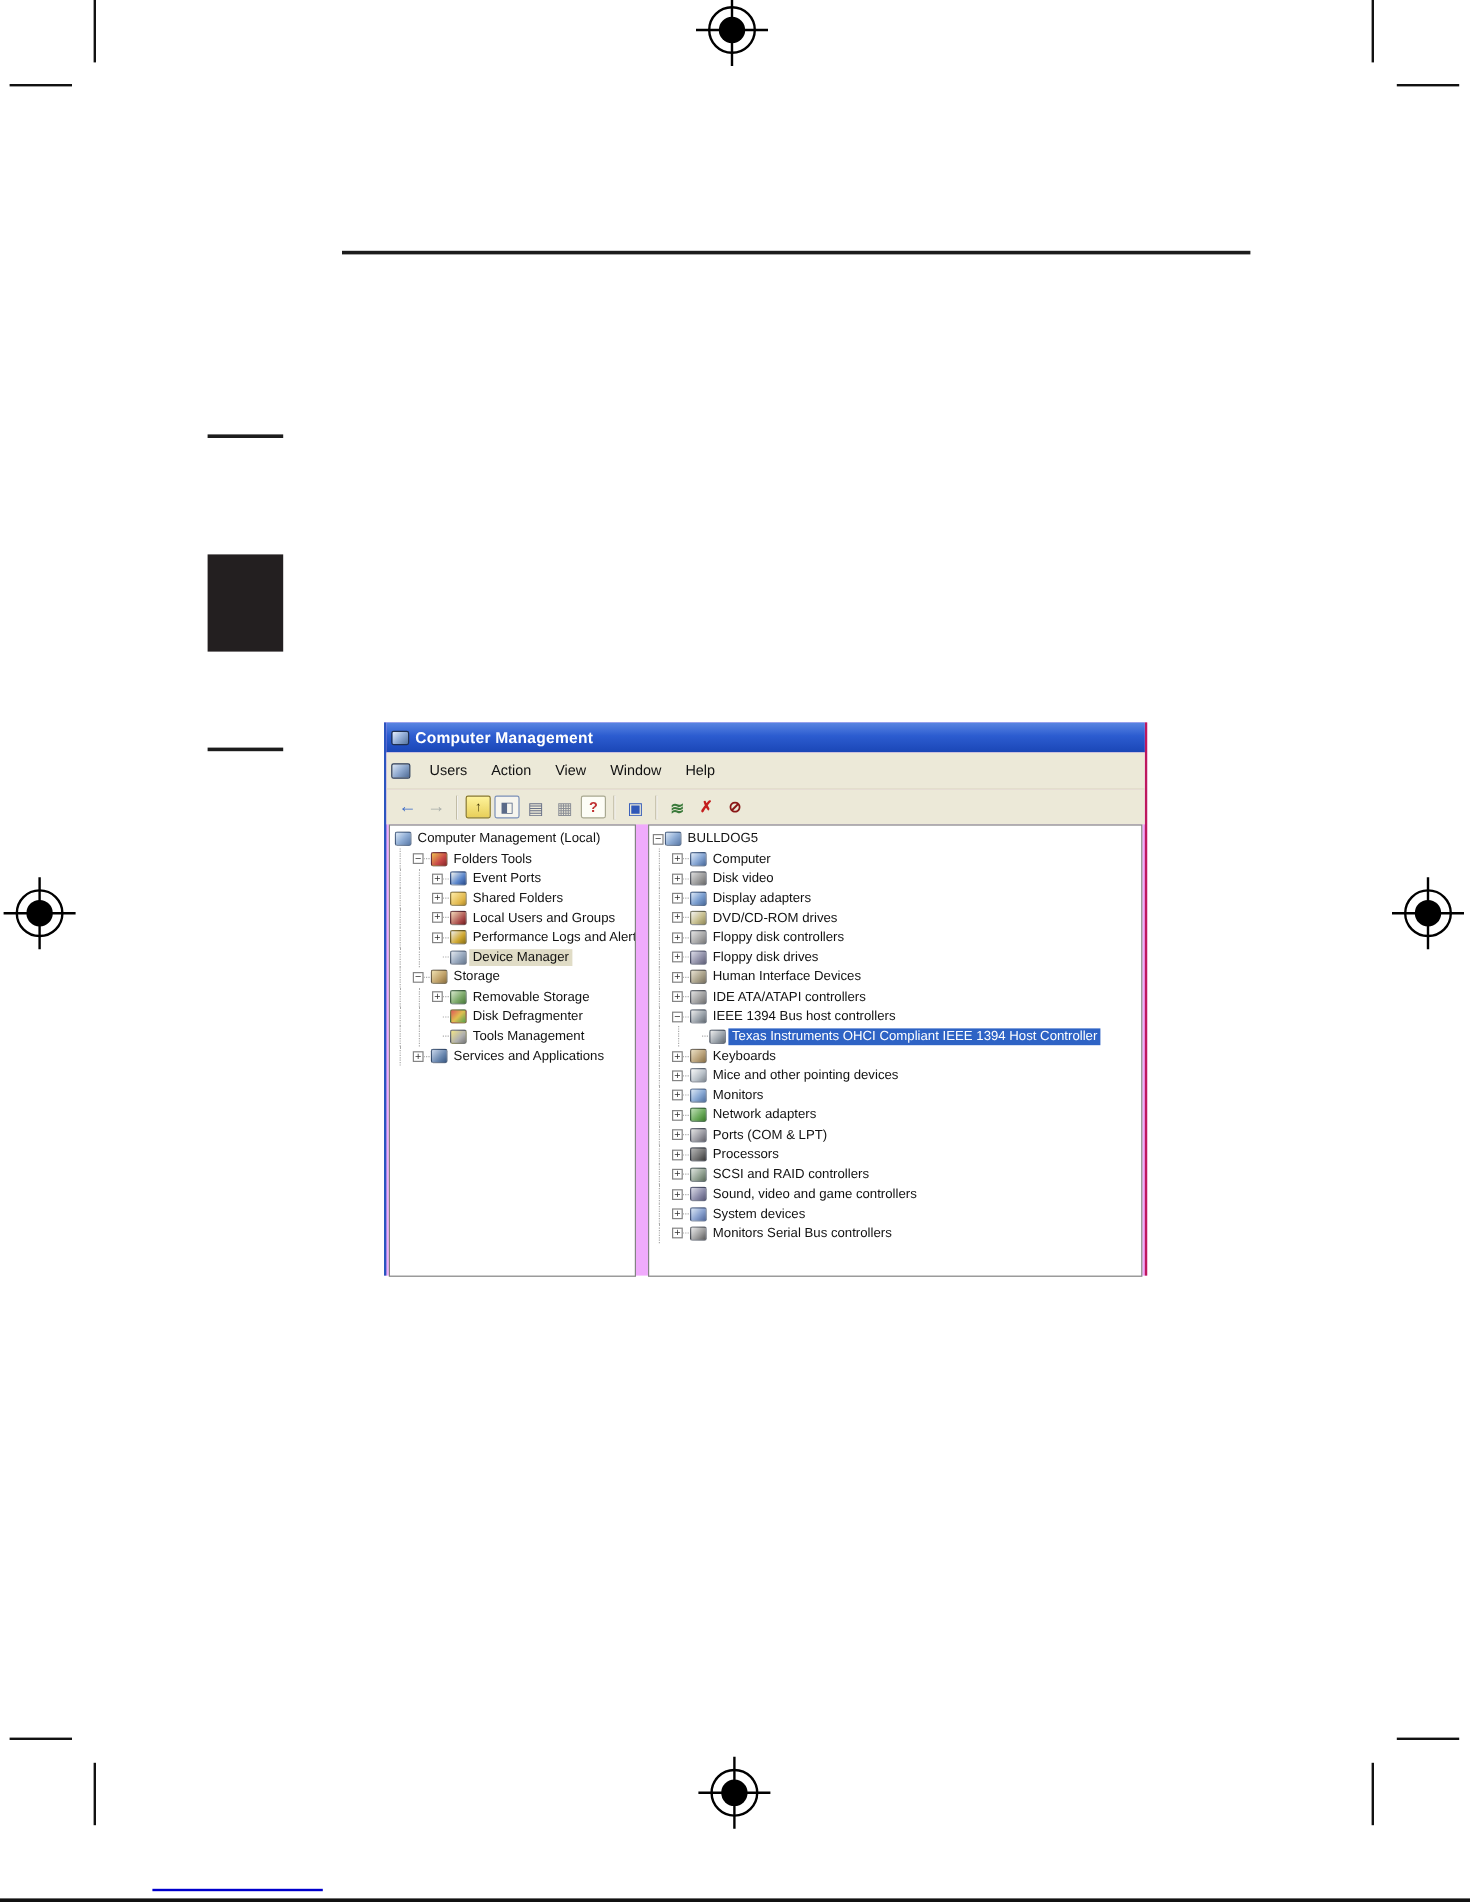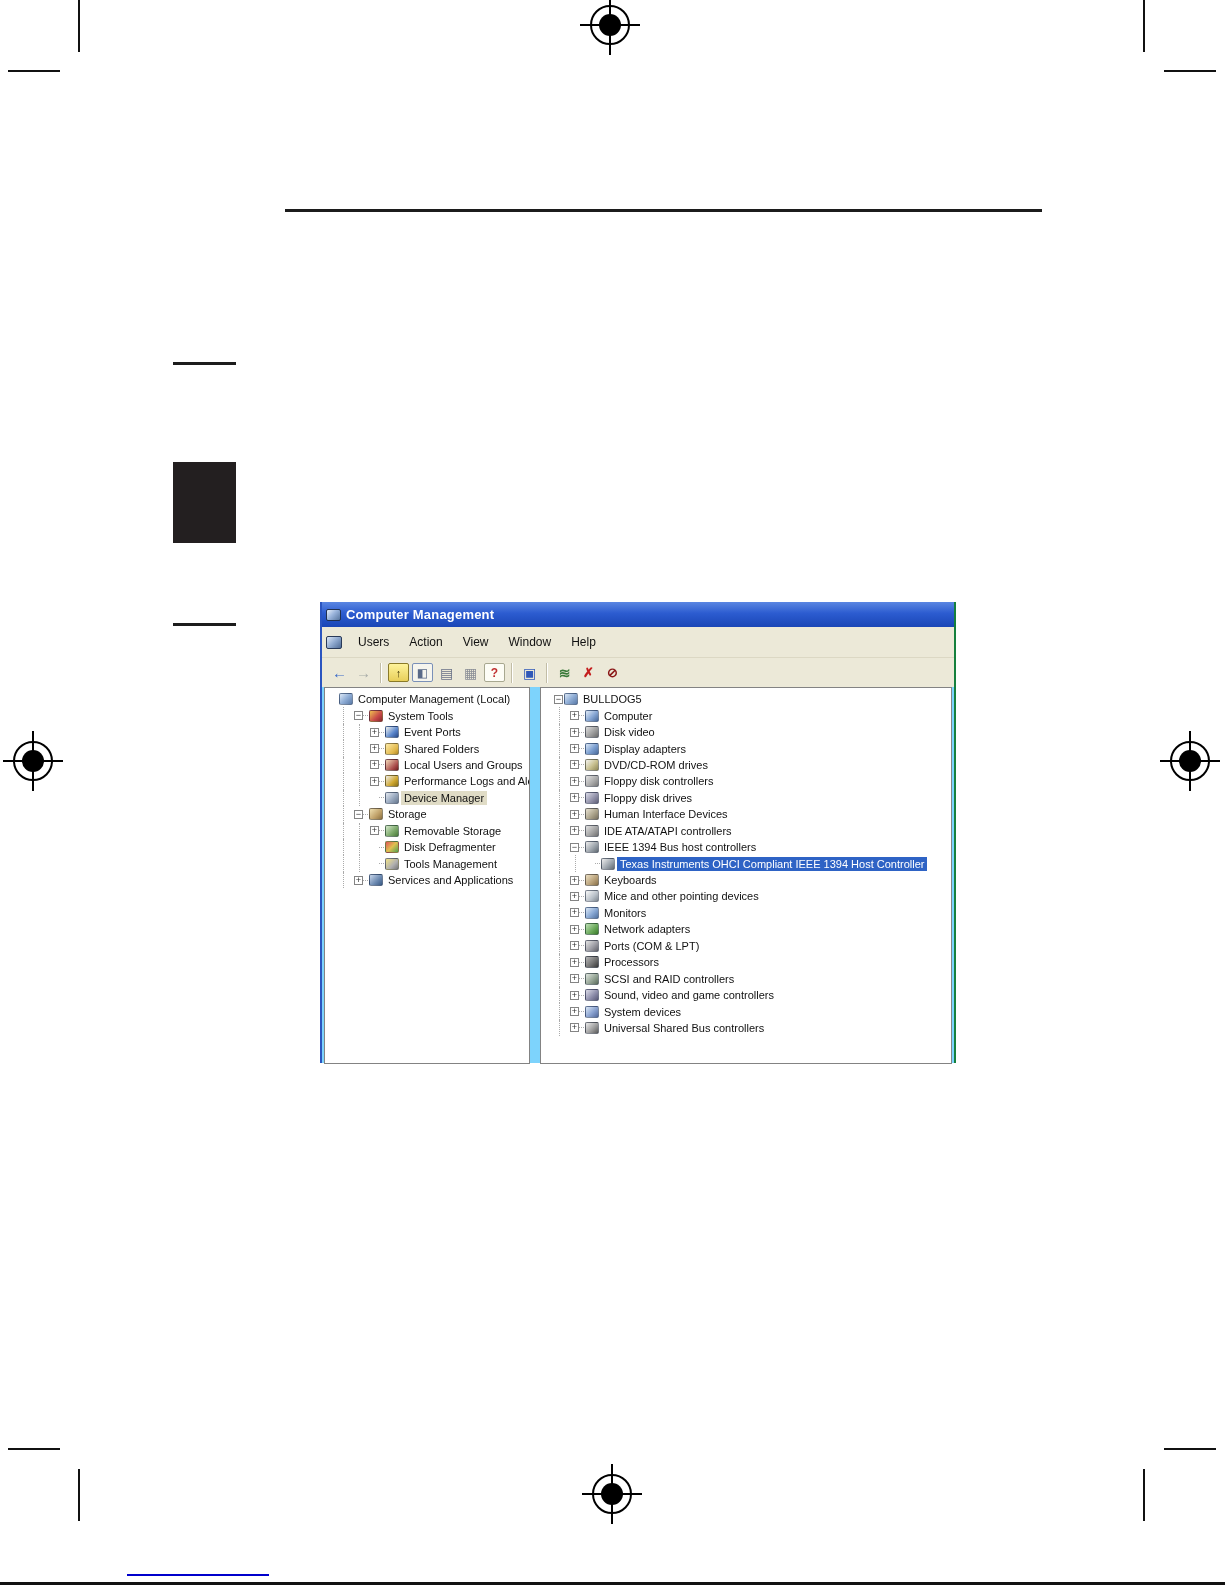--- a/index.html
+++ b/index.html
@@ -9,21 +9,21 @@
   .regmark{position:absolute;}
   .rule-top{position:absolute;left:285px;top:209px;width:757px;height:3px;background:#1c1c1c;}
   .lrule1{position:absolute;left:173px;top:362px;width:63px;height:3px;background:#1c1c1c;}
   .blacktab{position:absolute;left:173px;top:462px;width:63px;height:81px;background:#231f20;}
   .lrule2{position:absolute;left:173px;top:623px;width:63px;height:3px;background:#1c1c1c;}
   .footer-blue{position:absolute;left:127px;top:1574px;width:142px;height:2px;background:#0000cc;}
   .bottom-line{position:absolute;left:0;top:1582px;width:1225px;height:3px;background:#111;}
 
   
   .xpwin{position:absolute;left:320px;top:602px;width:636px;height:461px;box-sizing:border-box;
-         background:#7dd3fc;border-left:2px solid #2b55c0;border-right:2px solid #15803d;}
+         background:#f0abfc;border-left:2px solid #2b55c0;border-right:2px solid #be185d;}
   .titlebar{height:25px;display:flex;align-items:center;padding-left:4px;
             background:linear-gradient(180deg,#5a86e2 0%,#2c5cd0 45%,#1a46b6 100%);}
   .win-ico{width:15px;height:12px;border-radius:2px;flex:none;margin-right:5px;
            background:linear-gradient(135deg,#e8f0fa 0%,#9ab4dc 45%,#56749e 100%);
            border:1px solid #203050;box-sizing:border-box;}
   .title-text{color:#fff;font-weight:bold;font-size:13px;letter-spacing:.2px;}
   .menubar{height:30px;display:flex;align-items:center;padding-left:4px;
            background:#ece9d8;border-bottom:1px solid #dcd8c4;}
   .menu-ico{width:16px;height:13px;border-radius:2px;flex:none;margin-right:6px;
             background:linear-gradient(135deg,#dde8f6 0%,#8fa9cf 50%,#4e6a94 100%);
@@ -46,21 +46,21 @@
   .tb-scan{color:#3a7a3a;font-size:14px;font-weight:bold;}
   .tb-disable{color:#c41e1e;font-weight:bold;font-size:13px;}
   .tb-uninst{color:#8a1616;font-weight:bold;font-size:13px;}
 
   .panes{height:377px;display:flex;padding:0 2px;box-sizing:border-box;}
   .pane{background:#fff;border:1px solid #838383;box-sizing:border-box;overflow:hidden;padding-top:3px;}
   .pane.left{width:206px;flex:none;}
   .splitter{width:10px;flex:none;}
   .pane.right{flex:1;}
 
-  .trow{display:flex;align-items:center;height:16.45px;white-space:nowrap;padding-left:13px;}
+  .trow{display:flex;align-items:center;height:16.45px;white-space:nowrap;padding-left:3px;}
   .indent{width:15px;flex:none;align-self:stretch;}
   .indent.g{width:10px;margin-left:5px;border-left:1px dotted #ababab;}
   .expander{width:9px;height:9px;flex:none;border:1px solid #848484;background:#fff;
             font-size:9px;line-height:7px;text-align:center;color:#333;box-sizing:border-box;}
   .ph{width:9px;flex:none;}
   .conn{width:5px;height:0;border-top:1px dotted #ababab;flex:none;}
   .ic{width:14px;height:12px;border-radius:2px;flex:none;margin:0 2px 0 1px;
       border:1px solid rgba(20,30,50,.4);box-sizing:border-box;}
   .lbl{font-size:11px;color:#111;padding:1px 3px;}
   .lbl.sel-active{background:#2e63c5;color:#fff;}
@@ -180,21 +180,21 @@
       <div class="pane left" id="left-pane">
           <div class="trow">
             <span class="ic computer-icon"></span>
             <span class="lbl">Computer Management (Local)</span>
           </div>
           <div class="trow">
             <span class="indent g"></span>
             <span class="expander">−</span>
             <span class="conn"></span>
             <span class="ic system-tools-icon"></span>
-            <span class="lbl">System Tools</span>
+            <span class="lbl">Folders Tools</span>
           </div>
           <div class="trow">
             <span class="indent g"></span>
             <span class="indent g"></span>
             <span class="expander">+</span>
             <span class="conn"></span>
             <span class="ic event-viewer-icon"></span>
             <span class="lbl">Event Ports</span>
           </div>
           <div class="trow">
@@ -407,19 +407,19 @@
             <span class="expander">+</span>
             <span class="conn"></span>
             <span class="ic system-devices-icon"></span>
             <span class="lbl">System devices</span>
           </div>
           <div class="trow">
             <span class="indent g"></span>
             <span class="expander">+</span>
             <span class="conn"></span>
             <span class="ic usb-icon"></span>
-            <span class="lbl">Universal Shared Bus controllers</span>
+            <span class="lbl">Monitors Serial Bus controllers</span>
           </div>
         </div>
     </div>
   </div>
 
 </div>
 
 </body></html>

